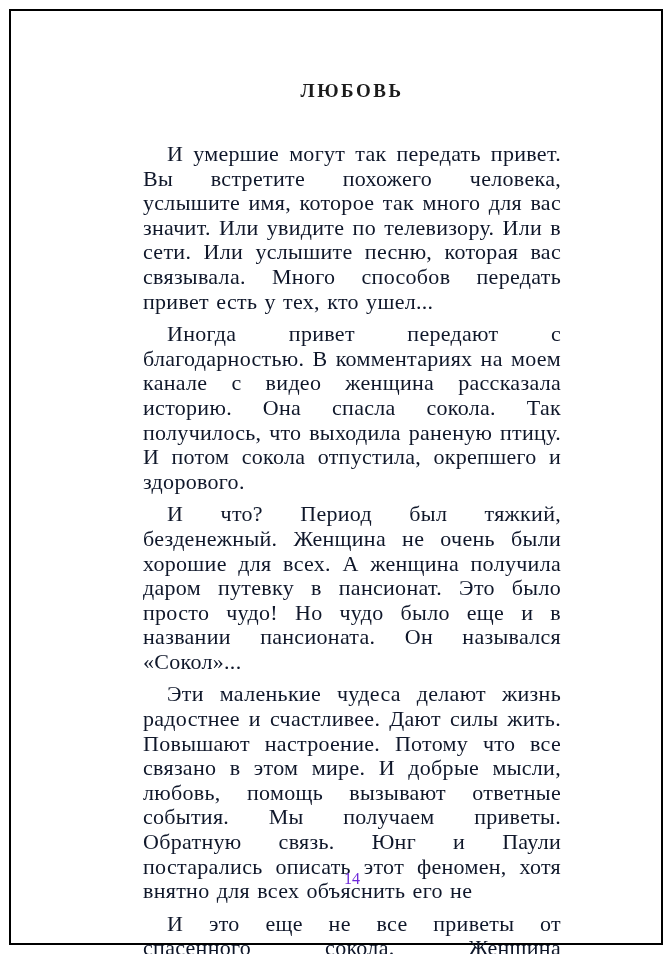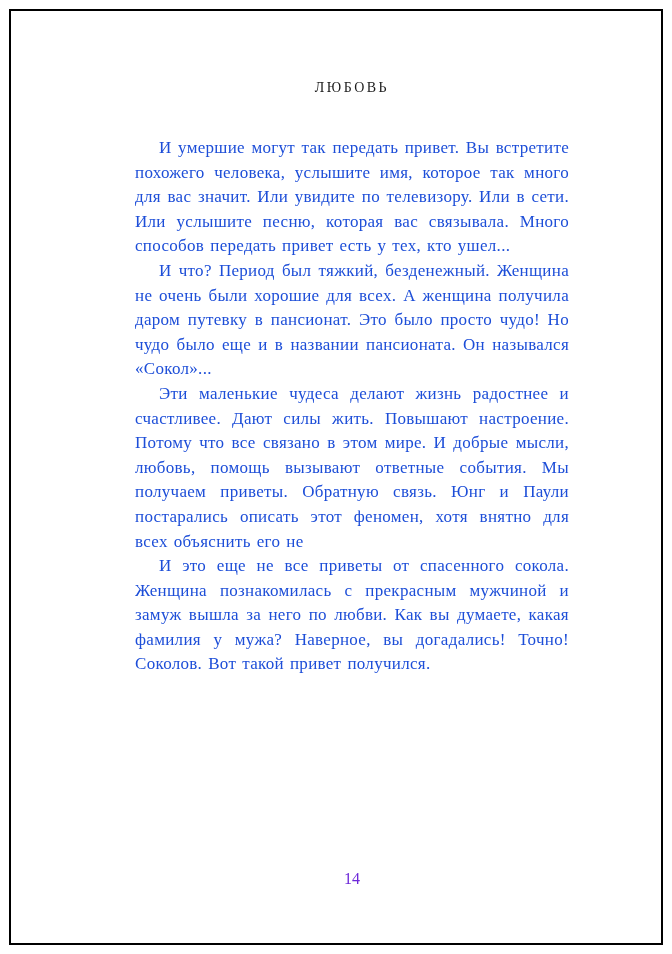--- a/index.html
+++ b/index.html
@@ -24,34 +24,34 @@
   }
   .content {
     position: absolute;
     left: 135px;
     top: 80px;
     width: 434px;
   }
   .running-header {
     margin: 0 0 40px 0;
     text-align: center;
-    font-size: 14px;
-    font-weight: normal;
+    font-size: 19px;
+    font-weight: bold;
     letter-spacing: 2.5px;
     color: #1b1b1b;
   }
   p.body-par {
-    margin: 0;
+    margin: 8px;
     text-align: justify;
     text-indent: 24px;
-    font-size: 17px;
+    font-size: 22px;
     line-height: 24.6px;
     letter-spacing: 0.3px;
     word-spacing: 1.5px;
-    color: #1d4ed8;
+    color: #0f172a;
   }
   .page-number {
     position: absolute;
     left: 135px;
     width: 434px;
     top: 870px;
     text-align: center;
     font-size: 16px;
     color: #6d28d9;
   }
@@ -59,20 +59,21 @@
 </head>
 <body>
 
 <div class="page-frame"></div>
 
 <div class="content">
   <h1 class="running-header">ЛЮБОВЬ</h1>
 
   <p class="body-par">И умершие могут так передать привет. Вы встретите похожего человека, услышите имя, которое так много для вас значит. Или увидите по телевизору. Или в сети. Или услышите песню, которая вас связывала. Много способов передать привет есть у тех, кто ушел...</p>
 
+  <p class="body-par">Иногда привет передают с благодарностью. В комментариях на моем канале с видео женщина рассказала историю. Она спасла сокола. Так получилось, что выходила раненую птицу. И потом сокола отпустила, окрепшего и здорового.</p>
 
   <p class="body-par">И что? Период был тяжкий, безденежный. Женщина не очень были хорошие для всех. А женщина получила даром путевку в пансионат. Это было просто чудо! Но чудо было еще и в названии пансионата. Он назывался «Сокол»...</p>
 
   <p class="body-par">Эти маленькие чудеса делают жизнь радостнее и счастливее. Дают силы жить. Повышают настроение. Потому что все связано в этом мире. И добрые мысли, любовь, помощь вызывают ответные события. Мы получаем приветы. Обратную связь. Юнг и Паули постарались описать этот феномен, хотя внятно для всех объяснить его не</p>
 
   <p class="body-par">И это еще не все приветы от спасенного сокола. Женщина познакомилась с прекрасным мужчиной и замуж вышла за него по любви. Как вы думаете, какая фамилия у мужа? Наверное, вы догадались! Точно! Соколов. Вот такой привет получился.</p>
 </div>
 
 <div class="page-number">14</div>
 

